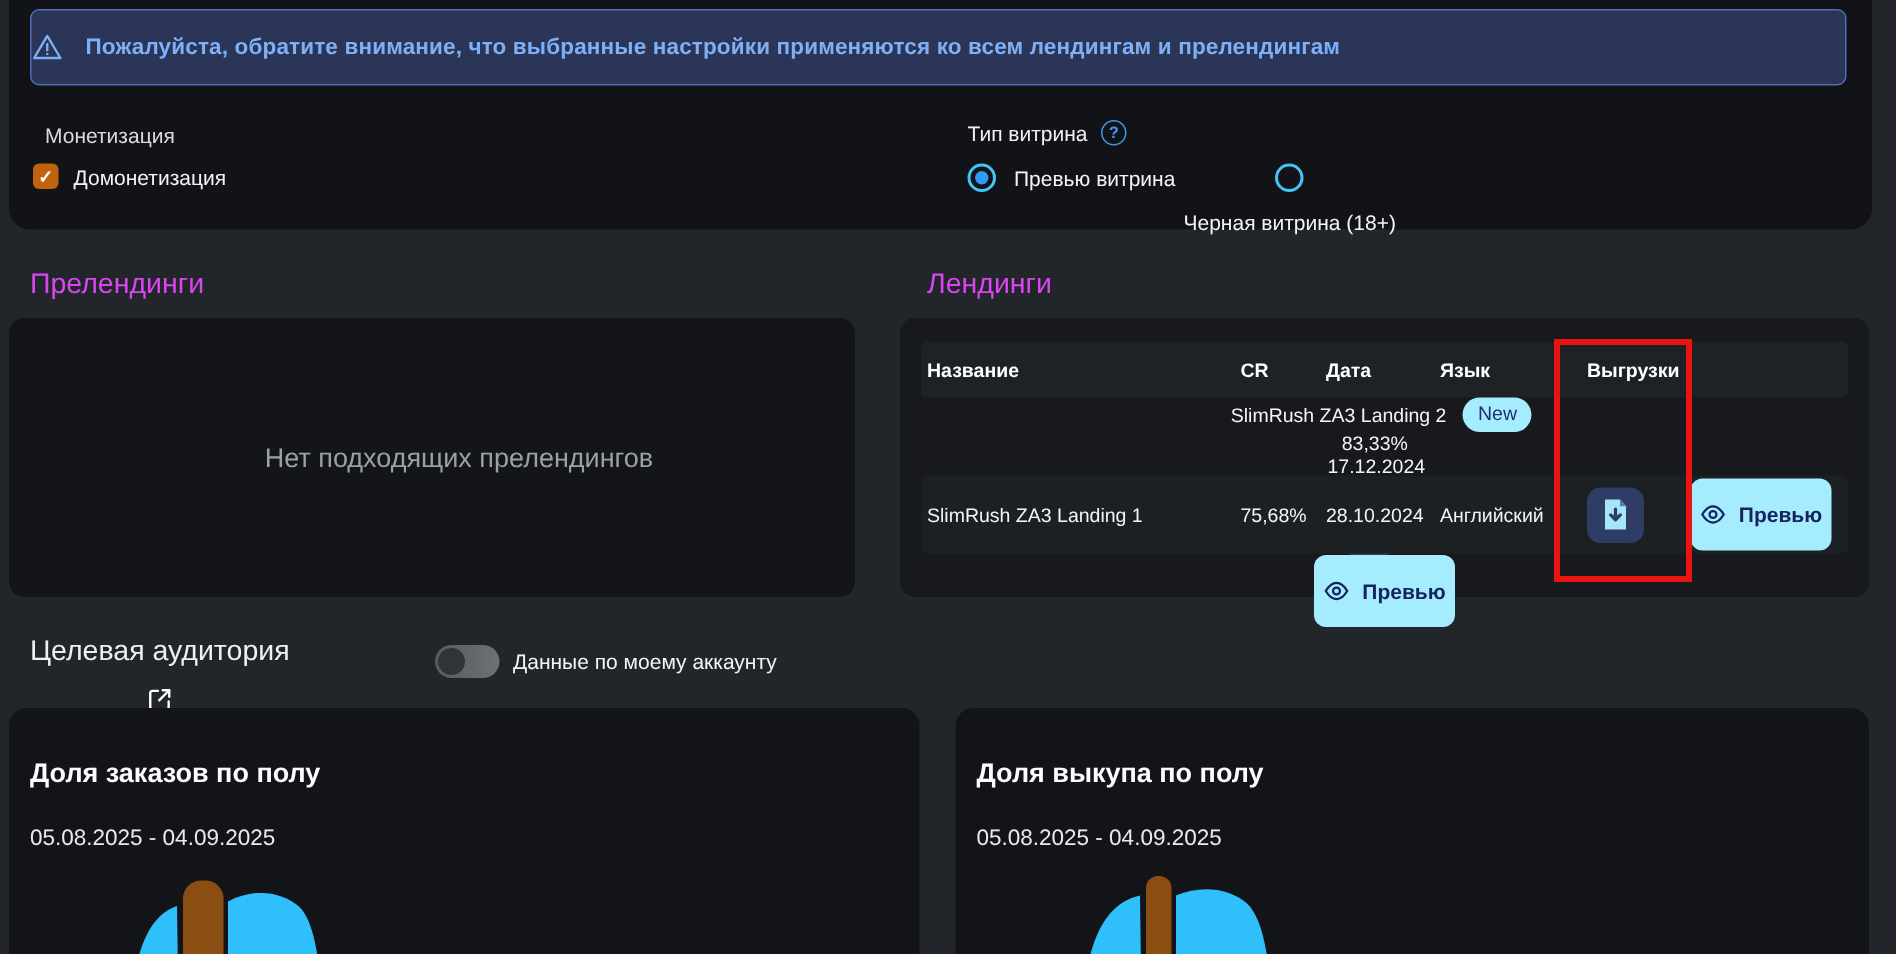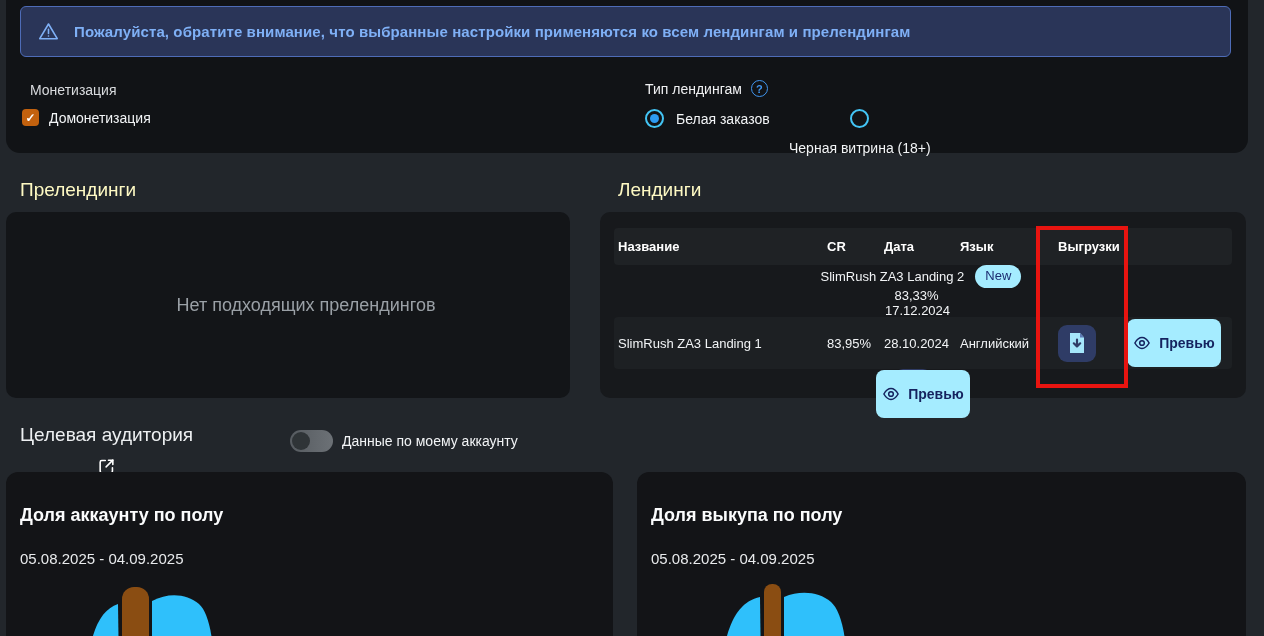--- a/index.html
+++ b/index.html
@@ -6,21 +6,21 @@
   html,body { background:#22262b; }
   .page {
     position:relative; width:1264px; height:636px; overflow:hidden;
     background:#22262b; font-family:"Liberation Sans", sans-serif; color:#f2f4f6;
   }
   
   .top-panel { position:absolute; left:6px; top:0; width:1242px; height:153px;
     background:#111316; border-radius:0 0 14px 14px; }
   .banner { position:absolute; left:14px; top:6px; width:1211px; height:51px;
     background:#2a3558; border:1px solid #4e6cb7; border-radius:6px;
-    display:flex; align-items:center; padding-left:17px; gap:15px; }
+    display:flex; align-items:center; gap:15px; }
   .banner-text { color:#7fb0f6; font-size:15px; font-weight:600; letter-spacing:.1px; }
   .warn-svg { width:21px; height:21px; flex:0 0 auto; }
 
   .monet-label { position:absolute; left:24px; top:82px; font-size:14px; color:#d9dbde; }
   .checkbox-row { position:absolute; left:16px; top:109px; display:flex; align-items:center;
     gap:10px; cursor:pointer; }
   .checkbox { width:17px; height:17px; background:#c2610e; border-radius:4px;
     display:flex; align-items:center; justify-content:center;
     color:#fff; font-size:12px; font-weight:700; line-height:1; }
   .checkbox-label { font-size:14px; color:#f2f4f6; }
@@ -32,21 +32,21 @@
     align-items:center; justify-content:center; cursor:pointer; }
   .radio-row { position:absolute; top:109px; display:flex; align-items:center; gap:12px; cursor:pointer; }
   .radio-row.r1 { left:639px; } .radio-row.r2 { left:783px;flex-direction:column; }
   .radio { width:19px; height:19px; border:2px solid #43c5f5; border-radius:50%;
     display:flex; align-items:center; justify-content:center; }
   .radio .dot { width:9px; height:9px; border-radius:50%; background:#2d9bf2; display:none; }
   .radio.selected .dot { display:block; }
   .radio-label { font-size:14px; color:#f2f4f6; }
 
   
-  .sec-title { position:absolute; font-size:19px; color:#fef9c3; font-weight:500; }
+  .sec-title { position:absolute; font-size:19px; color:#d946ef; font-weight:500; }
   .t-prelandings { left:20px; top:179px; }
   .t-landings { left:618px; top:179px; }
 
   
   .prelandings-card { position:absolute; left:6px; top:212px; width:564px; height:186px;
     background:#131518; border-radius:10px; display:flex; align-items:center; justify-content:center;padding-left:36px; }
   .empty-text { color:#9aa0a6; font-size:18px; }
 
   
   .landings-card { position:absolute; left:600px; top:212px; width:646px; height:186px;
@@ -112,28 +112,28 @@
 
     <div class="monet-label">Монетизация</div>
     <label class="checkbox-row">
       <span class="checkbox">
           <span>✓</span>
         </span>
       <span class="checkbox-label">Домонетизация</span>
     </label>
 
     <div class="ctype-label-row">
-      <span class="ctype-label">Тип лендингам</span>
+      <span class="ctype-label">Тип витрина</span>
       <span class="q-icon">?</span>
     </div>
     <label class="radio-row r1">
       <span class="radio selected">
           <span class="dot"></span>
         </span>
-      <span class="radio-label">Белая заказов</span>
+      <span class="radio-label">Превью витрина</span>
     </label>
     <label class="radio-row r2">
       <span class="radio"></span>
       <span class="radio-label">Черная витрина (18+)</span>
     </label>
   </section>
 
   <h2 class="sec-title t-prelandings">Прелендинги</h2>
   <h2 class="sec-title t-landings">Лендинги</h2>
 
@@ -177,21 +177,21 @@
           <span>Превью</span>
         </button>
       </span>
     </div>
 
     <div class="t-row r2">
       <span class="cell c-name">
         <span>SlimRush ZA3 Landing 1</span>
 
       </span>
-      <span class="cell c-cr">83,95%</span>
+      <span class="cell c-cr">75,68%</span>
       <span class="cell c-date">28.10.2024</span>
       <span class="cell c-lang">Английский</span>
       <span class="cell c-dl">
         <button class="dl-btn">
           <svg width="20" height="22" viewBox="0 0 20 22">
             <path d="M3 1 h10 l4 4.5 v15.5 h-14 Z" fill="#a5e6fb"></path>
             <path d="M13 1 l4 4.5 h-4 Z" fill="#5c79b5"></path>
             <path d="M10 7.5 v7 M6.8 11.3 L10 14.5 l3.2 -3.2" stroke="#2f3c66" stroke-width="2.2" fill="none" stroke-linecap="round" stroke-linejoin="round"></path>
           </svg>
         </button>
@@ -217,21 +217,21 @@
       <path d="M14.5 4 h5.5 v5.5"></path>
       <path d="M20 4 L11.5 12.5"></path>
     </svg>
   </div>
   <div class="toggle">
       <div class="knob"></div>
     </div>
   <span class="toggle-label">Данные по моему аккаунту</span>
 
   <div class="chart-card c1">
-    <div class="chart-title">Доля аккаунту по полу</div>
+    <div class="chart-title">Доля заказов по полу</div>
     <div class="chart-period">05.08.2025 - 04.09.2025</div>
     <svg class="figure" width="130" height="88" viewBox="0 0 130 88">
       <path d="M2,88 C5,48 15,26 33,20 L34,88 Z" fill="#2fc0fb"></path>
       <rect x="37" y="3" width="27" height="85" rx="12" fill="#8a4d12"></rect>
       <path d="M67,17 C84,8 102,10 114,20 C123,28 128,50 130,88 L67,88 Z" fill="#2fc0fb"></path>
     </svg>
   </div>
 
   <div class="chart-card c2">
     <div class="chart-title">Доля выкупа по полу</div>

